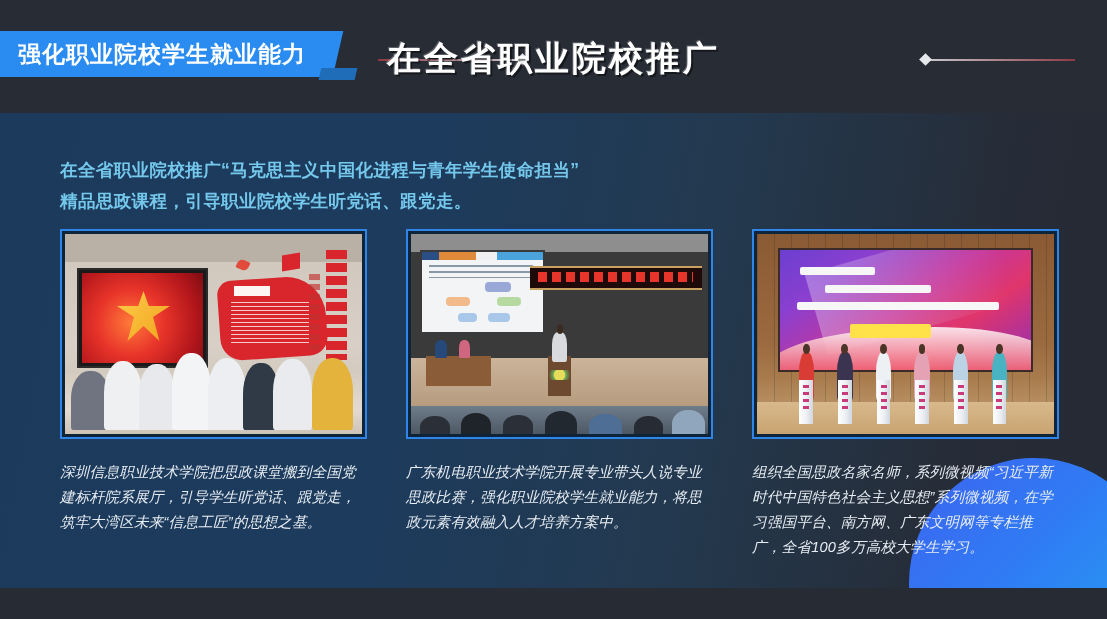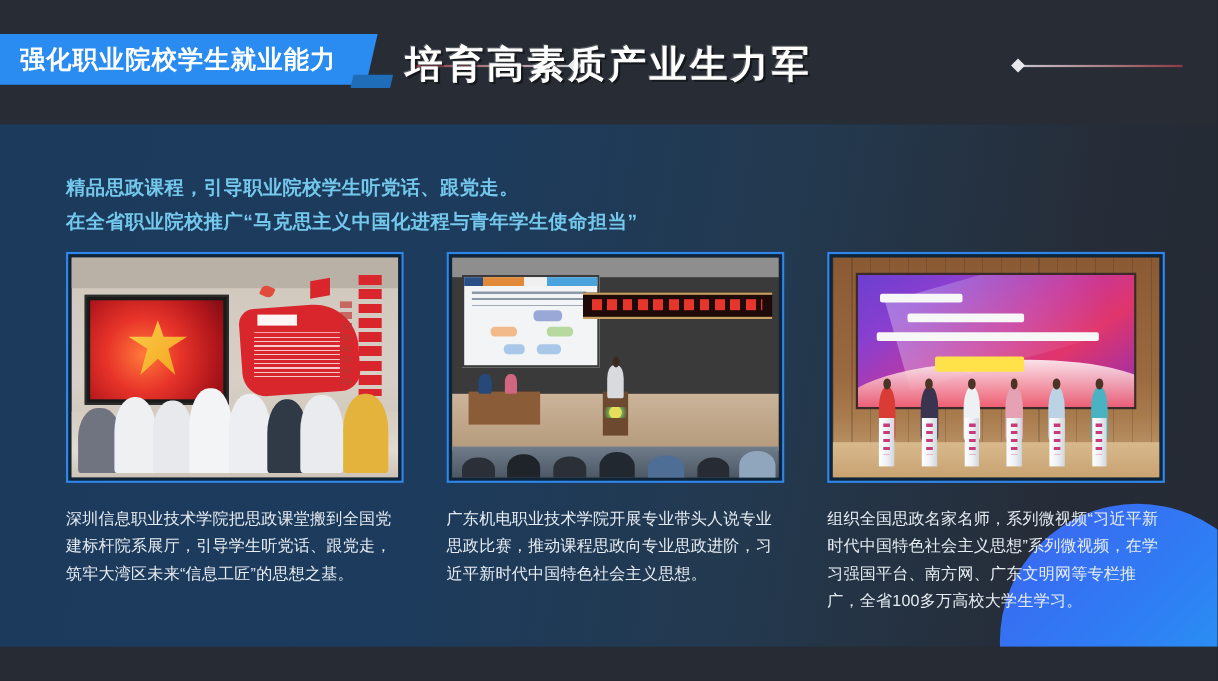--- a/index.html
+++ b/index.html
@@ -85,21 +85,21 @@
     border:2px solid #2f86e8;
     padding:3px;
     background:#0e2438;
   }
   .photo{
     width:100%; height:100%; position:relative; overflow:hidden;
     background:#3a3a3a;
   }
   .card-caption{
     margin-top:21px;
-    color:#e7edf3; font-size:14.6px; line-height:25px; letter-spacing:0.2px;
+    color:#e7edf3; font-size:14.6px; line-height:25px; letter-spacing:0.2px;font-style:italic;
   }
 
   
   .p1-wall{ position:absolute; inset:0; background:linear-gradient(180deg,#cfc6bc 0%,#d8d0c6 55%,#c9bfb3 100%); }
   .p1-ceiling{ position:absolute; left:0; top:0; width:100%; height:14%; background:#b9b0a6; }
   .p1-floor{ position:absolute; left:0; bottom:0; width:100%; height:30%;
     background:linear-gradient(180deg,#d6ccc0 0%,#e3dbd1 60%,#cdc2b6 100%); }
   .p1-screen{ position:absolute; left:4%; top:17%; width:44%; height:50%;
     background:#1a1a1a; border:2px solid #2b2b2b; }
   .p1-screen-inner{ position:absolute; inset:3px;
@@ -186,33 +186,33 @@
 <div id="header-band">
 
   <div id="header-tab">
     <span id="header-tab-label">强化职业院校学生就业能力</span>
   </div>
   <div id="header-tab-shadow"></div>
 
   <div class="deco-line" id="deco-line-left"></div>
   <div class="deco-dot" id="deco-dot-left"></div>
 
-  <div id="header-title">培育高素质产业生力军</div>
+  <div id="header-title">在全省职业院校推广</div>
 
   <div class="deco-line" id="deco-line-right"></div>
   <div class="deco-dot" id="deco-dot-right"></div>
 </div>
 
 <div id="content-panel">
 
   <div id="corner-accent"></div>
 
   <div id="intro-text">
+    <div>在全省职业院校推广“马克思主义中国化进程与青年学生使命担当”</div>
     <div>精品思政课程，引导职业院校学生听党话、跟党走。</div>
-    <div>在全省职业院校推广“马克思主义中国化进程与青年学生使命担当”</div>
   </div>
 
   <div id="cards">
 
     <div class="card">
       <div class="card-frame">
         <div class="photo">
           <div class="p1-wall"></div>
           <div class="p1-ceiling"></div>
           <div class="p1-floor"></div>
@@ -279,21 +279,21 @@
             <i style="left:3%;width:10%;height:70%;background:#2b3038;"></i>
             <i style="left:17%;width:10%;height:78%;background:#1f242b;"></i>
             <i style="left:31%;width:10%;height:72%;background:#2b3038;"></i>
             <i style="left:45%;width:11%;height:85%;background:#222830;"></i>
             <i style="left:60%;width:11%;height:76%;background:#4f6e96;"></i>
             <i style="left:75%;width:10%;height:70%;background:#272c34;"></i>
             <i style="left:88%;width:11%;height:88%;background:#8fa6bd;"></i>
           </div>
         </div>
       </div>
-      <div class="card-caption">广东机电职业技术学院开展专业带头人说专业思政比赛，推动课程思政向专业思政进阶，习近平新时代中国特色社会主义思想。</div>
+      <div class="card-caption">广东机电职业技术学院开展专业带头人说专业思政比赛，强化职业院校学生就业能力，将思政元素有效融入人才培养方案中。</div>
     </div>
 
     <div class="card">
       <div class="card-frame">
         <div class="photo">
           <div class="p3-wall"></div>
           <div class="p3-wall-lines"></div>
 
           <div class="p3-screen">
             <div class="p3-ray"></div>

